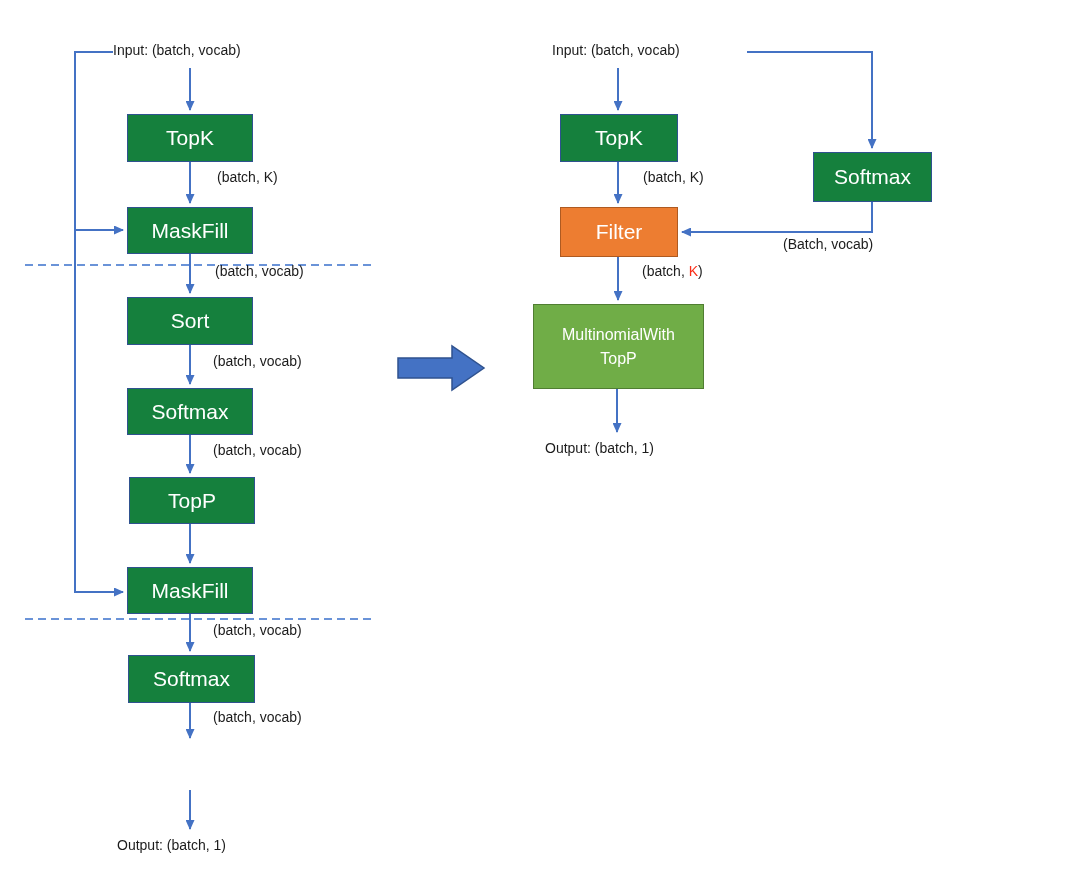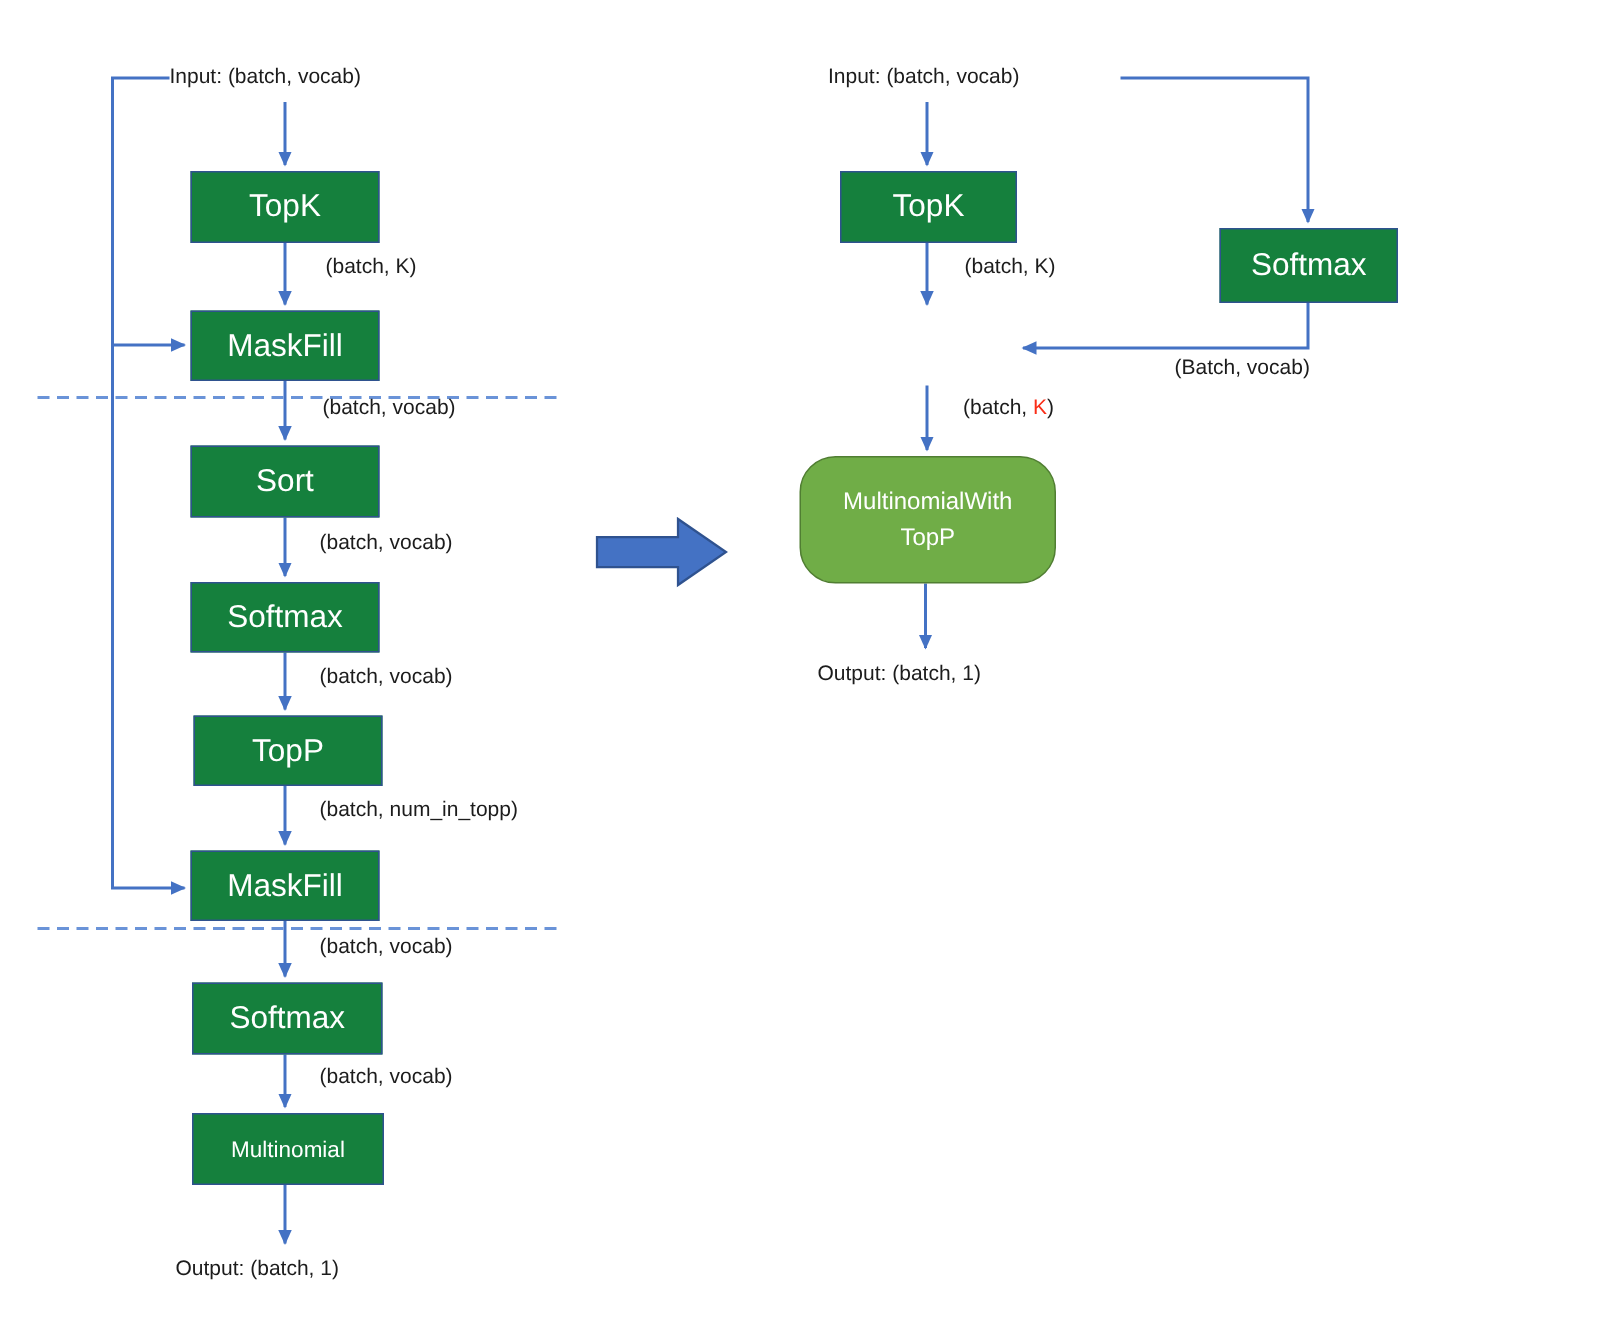--- a/index.html
+++ b/index.html
@@ -17,21 +17,21 @@
     color:#ffffff;
     font-size:21px;
     text-align:center;
     box-sizing:border-box;
     border:1.5px solid #2F528F;
     background:#15803d;
     z-index:2;
   }
   .node.small{font-size:15px;}
   .node.orange{background:#ED7D31;border-color:#AE5A21;}
-  .node.green{background:#70AD47;border-color:#507E32;font-size:16px;line-height:1.45;border-radius:24px;}
+  .node.green{background:#70AD47;border-color:#507E32;font-size:16px;line-height:1.45;}
   .lbl{
     position:absolute;
     color:#1c1c1c;
     font-size:14px;
     white-space:nowrap;
     z-index:2;
   }
   .red{color:#FA2E18;}
   
   .l-input{left:113px;top:42px;}
@@ -118,50 +118,49 @@
   <div class="lbl l-e2">(batch, vocab)</div>
 
   <div class="node l-softmax1">
     <span>Softmax</span>
   </div>
   <div class="lbl l-e3">(batch, vocab)</div>
 
   <div class="node l-topp">
     <span>TopP</span>
   </div>
-  <div class="lbl l-e4">(batch, num_in_topp)</div>
 
   <div class="node l-maskfill2">
     <span>MaskFill</span>
   </div>
   <div class="lbl l-e5">(batch, vocab)</div>
 
   <div class="node l-softmax2">
     <span>Softmax</span>
   </div>
   <div class="lbl l-e6">(batch, vocab)</div>
 
-  <div class="node small l-multinomial">
-    <span>Multinomial</span>
-  </div>
 
   <div class="lbl l-output">Output: (batch, 1)</div>
 
   <div class="lbl r-input">Input: (batch, vocab)</div>
 
   <div class="node r-topk">
     <span>TopK</span>
   </div>
 
   <div class="node r-softmax">
     <span>Softmax</span>
   </div>
 
   <div class="lbl r-e-topk">(batch, K)</div>
 
+  <div class="node orange r-filter">
+    <span>Filter</span>
+  </div>
 
   <div class="lbl r-e-softmax">(Batch, vocab)</div>
 
   <div class="lbl r-e-filter"><span>(batch, </span><span class="red">K</span><span>)</span></div>
 
   <div class="node green r-green">
     <span>MultinomialWith</span>
     <span>TopP</span>
   </div>
 

